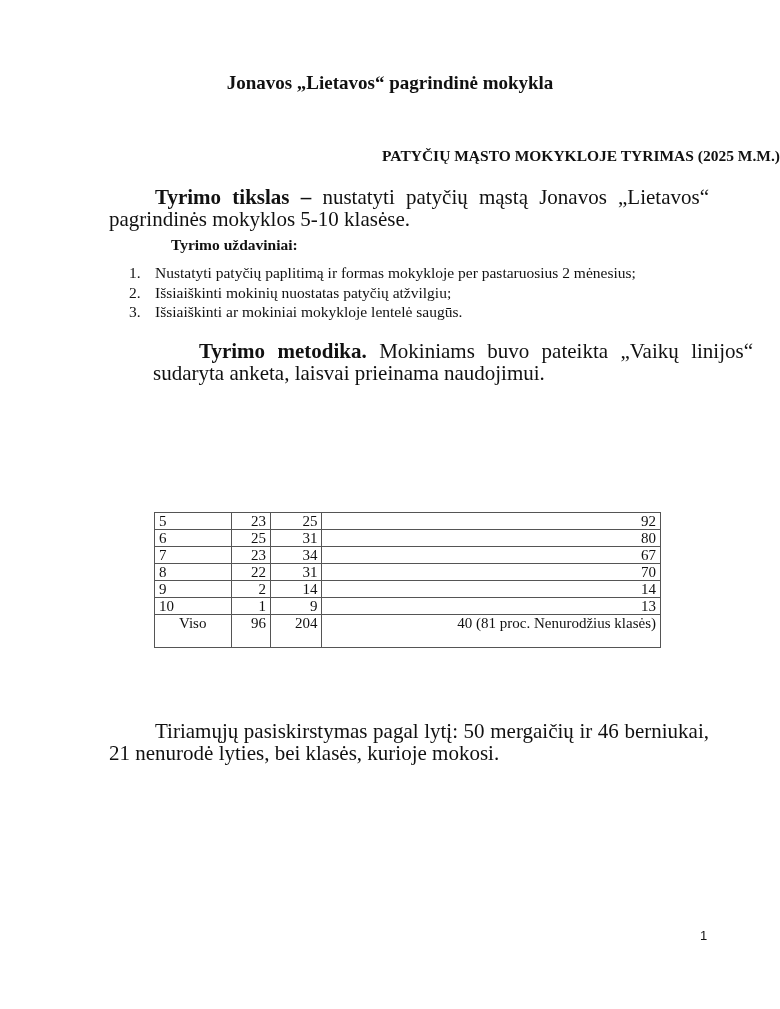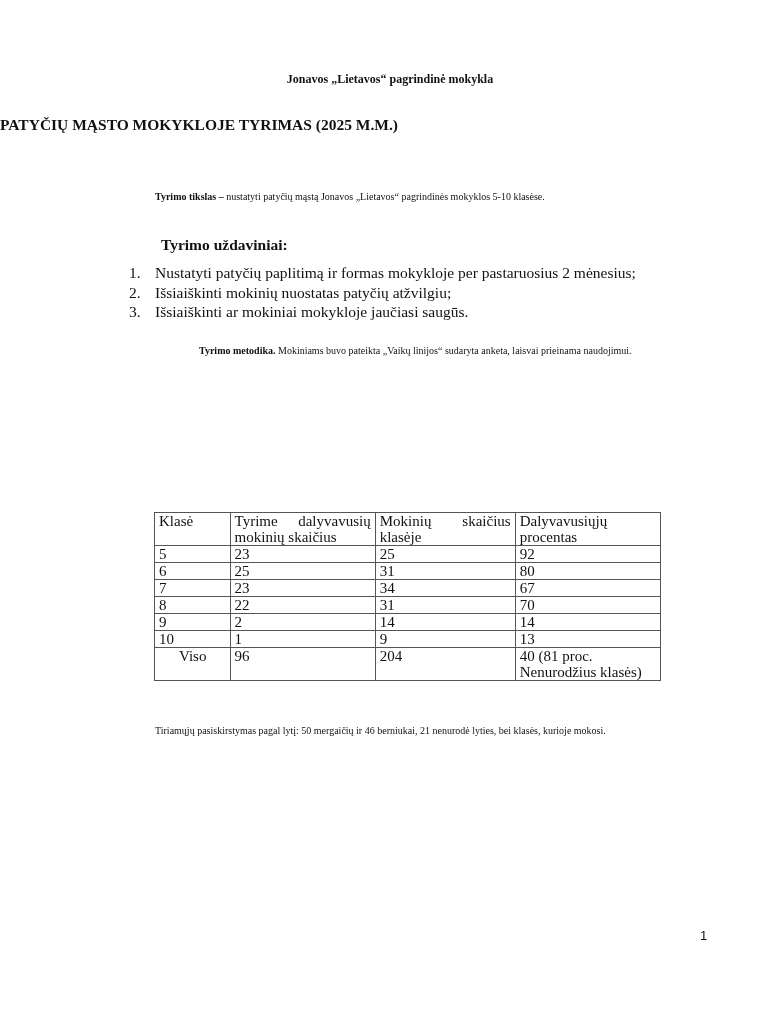--- a/index.html
+++ b/index.html
@@ -1,72 +1,66 @@
 <!DOCTYPE html>
 <html><head>
 <meta charset="utf-8">
 <style>
   html, body { margin: 0; padding: 0; background: #ffffff; }
   body { width: 780px; height: 1009px; position: relative; overflow: hidden;
          font-family: "Liberation Serif", serif; color: #111; }
   .page { position: absolute; left: 0; top: 0; width: 780px; height: 1009px; background: #fff; }
   .school-title { position: absolute; top: 72px; left: 0; width: 780px; text-align: center;
-                  font-weight: bold; font-size: 12px; }
-  .doc-title { position: absolute; top: 116px; left: 0; width: 780px; text-align: left;
+                  font-weight: bold; font-size: 19px; }
+  .doc-title { position: absolute; top: 147px; left: 0; width: 780px; text-align: right;
                font-weight: bold; font-size: 15.5px; }
-  .para { position: absolute; left: 109px; width: 600px; font-size: 10px; line-height: 22px;
+  .para { position: absolute; left: 109px; width: 600px; font-size: 21px; line-height: 22px;
           text-align: justify; text-indent: 46px; margin: 0; }
   .para b { font-weight: bold; }
-  .subhead { position: absolute; left: 161px; font-size: 15.5px; font-weight: bold; }
+  .subhead { position: absolute; left: 171px; font-size: 15.5px; font-weight: bold; }
   .task-list { position: absolute; left: 109px; top: 263px; width: 600px; margin: 0; padding: 0;
                list-style: none; font-size: 15.5px; line-height: 19.5px; }
   .task-list li { position: relative; padding-left: 46px; }
   .task-list .num { position: absolute; left: 20px; }
   table.data-table { position: absolute; left: 154px; top: 512px; width: 507px;
                      border-collapse: collapse; font-size: 15px; line-height: 16px; }
   table.data-table td { border: 1px solid #555; padding: 0 4px; vertical-align: top; }
   table.data-table .c0 { width: 48px; text-align: left; }
   table.data-table .c1 { width: 141px; }
   table.data-table .c2 { width: 137px; }
   table.data-table .c3 { width: 140px; }
   .hdr-just { text-align: justify; text-align-last: left; }
-  .center { text-align: left; }
+  .center { text-align: right; }
   .page-num { position: absolute; left: 700px; top: 928px; font-family: "Liberation Sans", sans-serif;
               font-size: 13px; }
 </style>
 </head>
 <body>
 
 <div class="page">
 
   <div class="school-title">Jonavos „Lietavos“ pagrindinė mokykla</div>
   <div class="doc-title">PATYČIŲ MĄSTO MOKYKLOJE TYRIMAS (2025 M.M.)</div>
 
   <p class="para" style="top:186px;"><b>Tyrimo tikslas –</b><span> nustatyti patyčių mąstą Jonavos „Lietavos“ pagrindinės mokyklos 5-10 klasėse.</span></p>
 
   <div class="subhead" style="top:236px;">Tyrimo uždaviniai:</div>
 
   <ol class="task-list">
     <li><span class="num">1.</span><span>Nustatyti patyčių paplitimą ir formas mokykloje per pastaruosius 2 mėnesius;</span></li>
     <li><span class="num">2.</span><span>Išsiaiškinti mokinių nuostatas patyčių atžvilgiu;</span></li>
-    <li><span class="num">3.</span><span>Išsiaiškinti ar mokiniai mokykloje jaučiasi saugūs.</span></li>
+    <li><span class="num">3.</span><span>Išsiaiškinti ar mokiniai mokykloje lentelė saugūs.</span></li>
   </ol>
 
   <p class="para" style="top:340px;margin-left:44px;"><b>Tyrimo metodika.</b><span> Mokiniams buvo pateikta „Vaikų linijos“ sudaryta anketa, laisvai prieinama naudojimui.</span></p>
 
 
 
   <table class="data-table">
     <tbody>
-        <tr>
-      <td class="c0">Klasė</td>
-      <td class="c1 hdr-just">Tyrime dalyvavusių mokinių skaičius</td>
-      <td class="c2 hdr-just">Mokinių skaičius klasėje</td>
-      <td class="c3">Dalyvavusiųjų procentas</td>
-    </tr>
     <tr>
       <td class="c0">5</td>
       <td class="center">23</td>
       <td class="center">25</td>
       <td class="center">92</td>
     </tr>
     <tr>
       <td class="c0">6</td>
       <td class="center">25</td>
       <td class="center">31</td>

